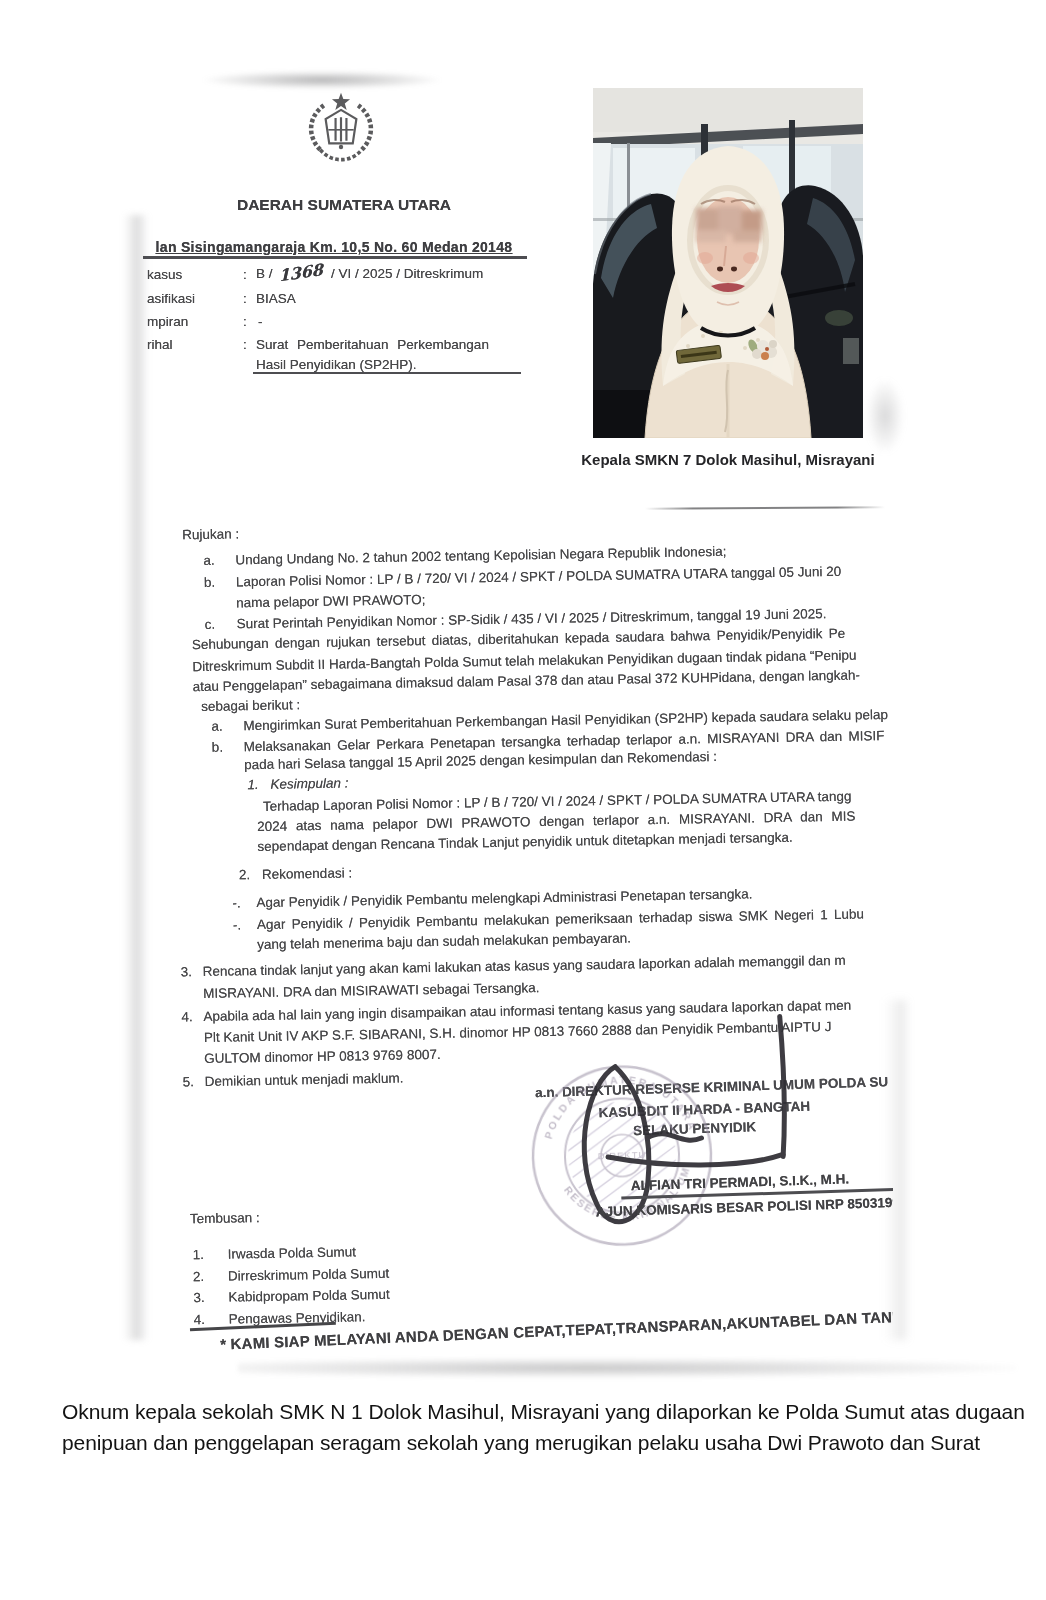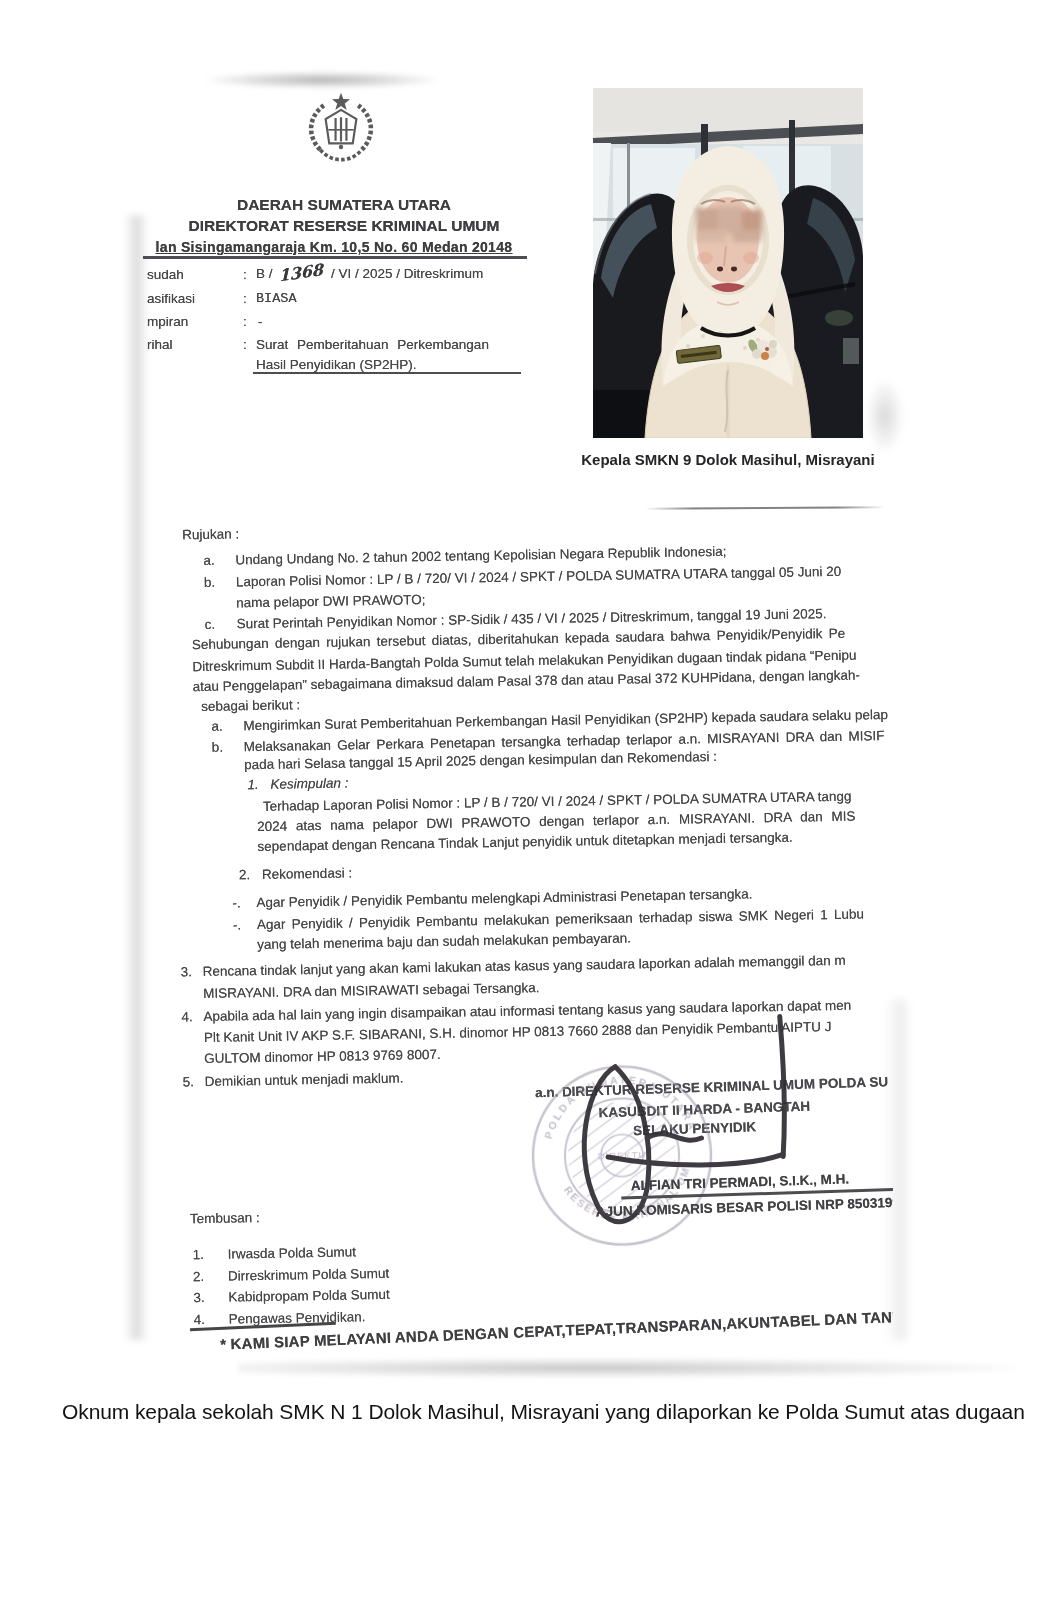--- a/index.html
+++ b/index.html
@@ -69,31 +69,30 @@
         <path d="M68,66 C82,52 82,30 64,17" stroke-width="5" stroke-dasharray="4 2.6"></path>
         <path d="M22,66 C30,75 38,77 45,77 C52,77 60,75 68,66" stroke-width="4" stroke-dasharray="4 2.6"></path>
         <path d="M45,22 L62,32 L58,59 L32,59 L28,32 Z" stroke-width="2.4"></path>
         <path d="M39,31 L39,56 M45,30 L45,57 M51,31 L51,56" stroke-width="2.4"></path>
         <path d="M31,44 L59,44" stroke-width="1.8"></path>
         <circle cx="45" cy="63" r="2.4" fill="#4b4b4d" stroke="none"></circle>
       </g>
     </svg>
 
     <div class="hd" style="top:136px;font-size:15.5px;">DAERAH SUMATERA UTARA</div>
-    <div class="hd" style="top:157px;font-size:15.5px;">DIREKTORAT RESERSE KRIMINAL UMUM</div>
     <div class="hd" style="top:179px;font-size:14px;font-weight:bold;letter-spacing:.3px;left:-6px;width:400px;text-decoration:underline;">lan  Sisingamangaraja  Km. 10,5 No. 60  Medan 20148</div>
     <div class="rule" style="left:3px;top:196px;width:384px;height:2.5px;"></div>
 
-    <div class="ln" style="left:7px;top:206px;">sudah</div>
+    <div class="ln" style="left:7px;top:206px;">kasus</div>
     <div class="ln" style="left:103px;top:206px;">:</div>
     <div class="ln" style="left:116px;top:204px;"><span>B /</span><span class="hand">1368</span><span>/ VI / 2025 / Ditreskrimum</span></div>
 
     <div class="ln" style="left:7px;top:230px;">asifikasi</div>
     <div class="ln" style="left:103px;top:230px;">:</div>
-    <div class="ln" style="left:116px;top:230px;font-family:Liberation Mono, monospace;">BIASA</div>
+    <div class="ln" style="left:116px;top:230px;">BIASA</div>
 
     <div class="ln" style="left:7px;top:253px;">mpiran</div>
     <div class="ln" style="left:103px;top:253px;">:</div>
     <div class="ln" style="left:118px;top:253px;">-</div>
 
     <div class="ln" style="left:7px;top:276px;">rihal</div>
     <div class="ln" style="left:103px;top:276px;">:</div>
     <div class="ln ws4" style="left:116px;top:276px;">Surat  Pemberitahuan  Perkembangan</div>
     <div class="ln" style="left:116px;top:296px;">Hasil Penyidikan (SP2HP).</div>
     <div class="rule" style="left:113px;top:312px;width:268px;height:2px;"></div>
@@ -170,21 +169,21 @@
       <g>
         <ellipse cx="160" cy="258" rx="4" ry="7" fill="#9eab7e" transform="rotate(-25 160 258)"></ellipse>
         <circle cx="170" cy="258" r="6" fill="#e8e4db"></circle>
           <circle cx="178" cy="264" r="6" fill="#e3ddd2"></circle>
         <circle cx="164" cy="266" r="5" fill="#dfd8cc"></circle>
           <circle cx="180" cy="256" r="4" fill="#d9d2c6"></circle>
         <circle cx="172" cy="268" r="4" fill="#c9814f"></circle>
           <circle cx="174" cy="261" r="2" fill="#b05c3a"></circle>
       </g>
     </svg>
-    <div class="photo-caption">Kepala SMKN 9 Dolok Masihul, Misrayani</div>
+    <div class="photo-caption">Kepala SMKN 7 Dolok Masihul, Misrayani</div>
     <div class="thinline"></div>
 
     <div class="body-rot">
 
       <div class="ln" style="left:42px;top:466px;">Rujukan :</div>
 
       <div class="ln" style="left:63px;top:492px;">a.</div>
       <div class="ln" style="left:95px;top:492px;">Undang Undang No. 2 tahun 2002 tentang Kepolisian Negara Republik Indonesia;</div>
       <div class="ln" style="left:63px;top:514px;">b.</div>
       <div class="ln" style="left:95px;top:514px;">Laporan Polisi Nomor : LP / B / 720/ VI / 2024 / SPKT / POLDA SUMATRA UTARA tanggal 05 Juni 20</div>
@@ -294,14 +293,15 @@
       <div class="ln" style="left:75px;top:1229px;">Kabidpropam Polda Sumut</div>
       <div class="ln" style="left:40px;top:1251px;">4.</div>
       <div class="ln" style="left:75px;top:1251px;">Pengawas Penyidikan.</div>
       <div class="tmb-rule"></div>
 
       <div class="ln footer-ln" style="left:66px;top:1276px;">* KAMI SIAP MELAYANI ANDA DENGAN CEPAT,TEPAT,TRANSPARAN,AKUNTABEL DAN TANPA IMB</div>
     </div>
   </div>
 
   <div class="caption-line" style="top:1398px;">Oknum kepala sekolah SMK N 1 Dolok Masihul, Misrayani yang dilaporkan ke Polda Sumut atas dugaan</div>
+  <div class="caption-line" style="top:1429px;">penipuan dan penggelapan seragam sekolah yang merugikan pelaku usaha Dwi Prawoto dan Surat</div>
 
 </div>
 
 </body></html>

